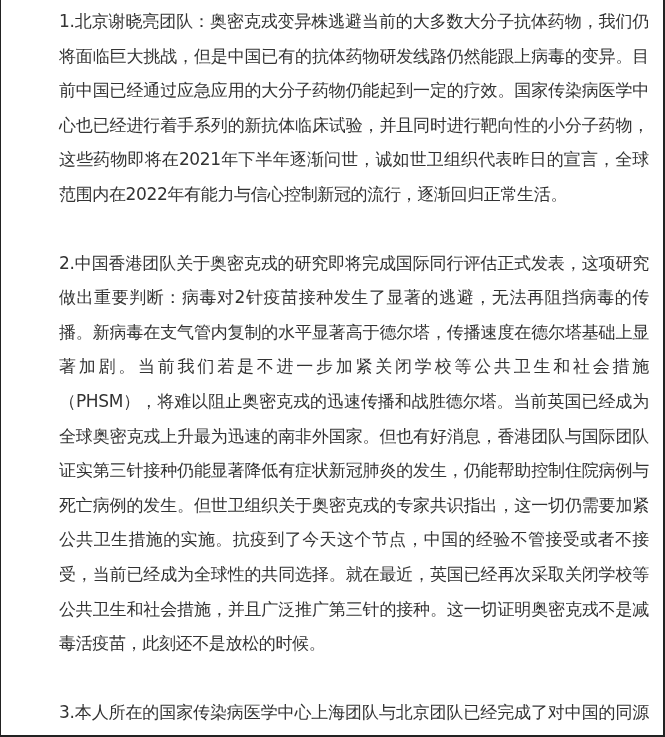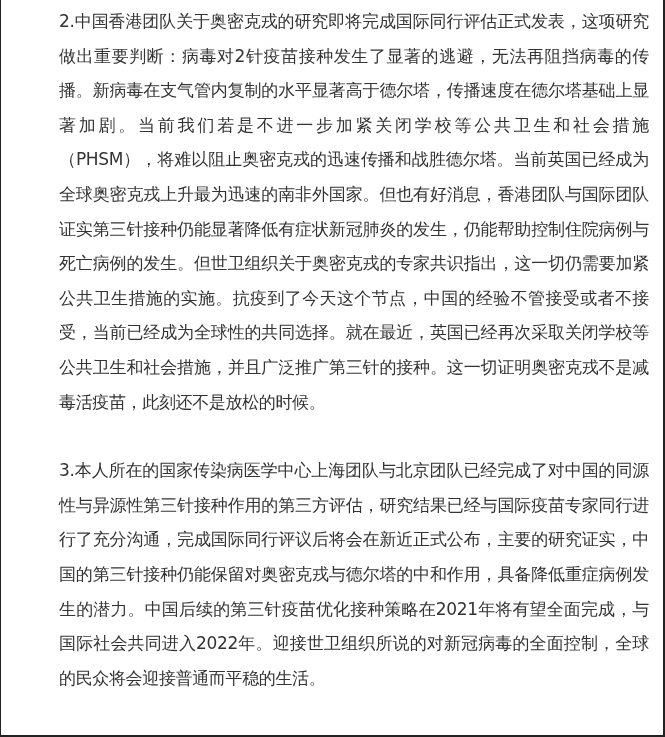--- a/index.html
+++ b/index.html
@@ -16,17 +16,18 @@
     font-size: 17px; line-height: 34.6px; color: #333333;
     letter-spacing: -0.35px;
   }
   .para { margin: 0 0 34px 0; text-align: justify; }
 </style>
 </head>
 <body>
 
 <div class="frame">
   <div class="article">
+    <p class="para">1.北京谢晓亮团队：奥密克戎变异株逃避当前的大多数大分子抗体药物，我们仍将面临巨大挑战，但是中国已有的抗体药物研发线路仍然能跟上病毒的变异。目前中国已经通过应急应用的大分子药物仍能起到一定的疗效。国家传染病医学中心也已经进行着手系列的新抗体临床试验，并且同时进行靶向性的小分子药物，这些药物即将在2021年下半年逐渐问世，诚如世卫组织代表昨日的宣言，全球范围内在2022年有能力与信心控制新冠的流行，逐渐回归正常生活。</p>
     <p class="para">2.中国香港团队关于奥密克戎的研究即将完成国际同行评估正式发表，这项研究做出重要判断：病毒对2针疫苗接种发生了显著的逃避，无法再阻挡病毒的传播。新病毒在支气管内复制的水平显著高于德尔塔，传播速度在德尔塔基础上显著加剧。当前我们若是不进一步加紧关闭学校等公共卫生和社会措施（PHSM），将难以阻止奥密克戎的迅速传播和战胜德尔塔。当前英国已经成为全球奥密克戎上升最为迅速的南非外国家。但也有好消息，香港团队与国际团队证实第三针接种仍能显著降低有症状新冠肺炎的发生，仍能帮助控制住院病例与死亡病例的发生。但世卫组织关于奥密克戎的专家共识指出，这一切仍需要加紧公共卫生措施的实施。抗疫到了今天这个节点，中国的经验不管接受或者不接受，当前已经成为全球性的共同选择。就在最近，英国已经再次采取关闭学校等公共卫生和社会措施，并且广泛推广第三针的接种。这一切证明奥密克戎不是减毒活疫苗，此刻还不是放松的时候。</p>
     <p class="para">3.本人所在的国家传染病医学中心上海团队与北京团队已经完成了对中国的同源性与异源性第三针接种作用的第三方评估，研究结果已经与国际疫苗专家同行进行了充分沟通，完成国际同行评议后将会在新近正式公布，主要的研究证实，中国的第三针接种仍能保留对奥密克戎与德尔塔的中和作用，具备降低重症病例发生的潜力。中国后续的第三针疫苗优化接种策略在2021年将有望全面完成，与国际社会共同进入2022年。迎接世卫组织所说的对新冠病毒的全面控制，全球的民众将会迎接普通而平稳的生活。</p>
 
   </div>
 </div>
 
 </body></html>

